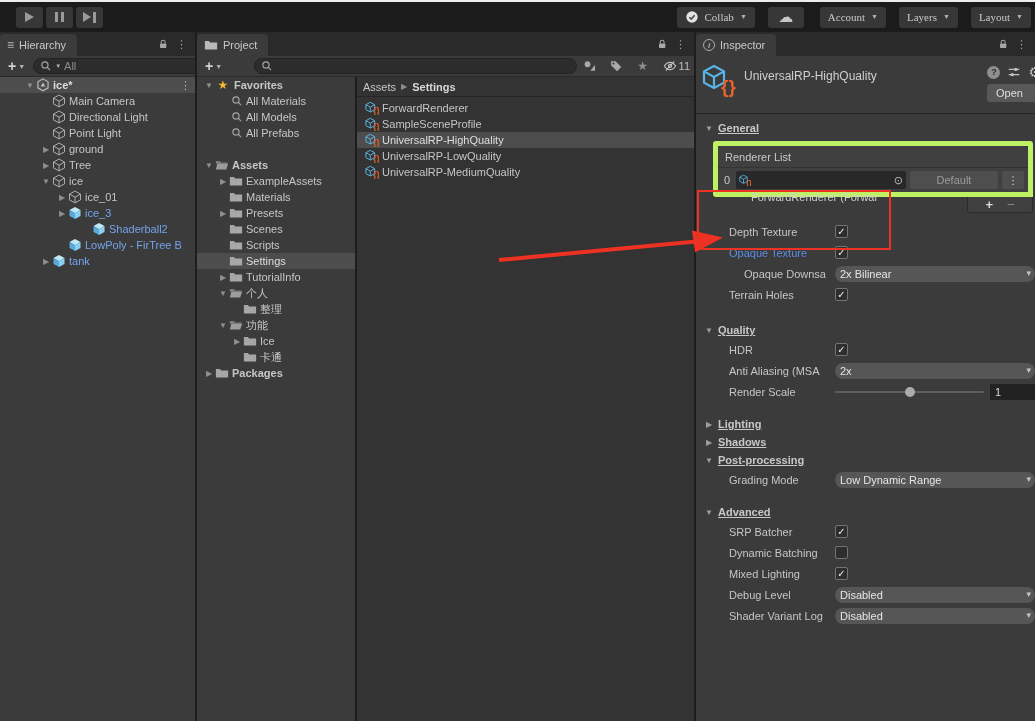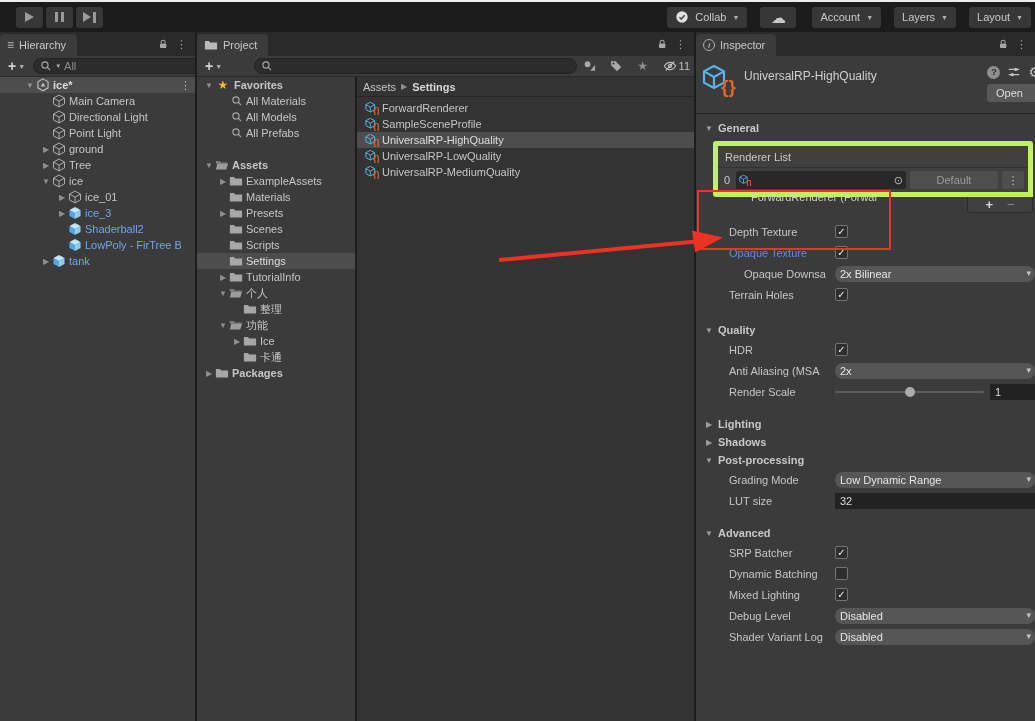--- a/index.html
+++ b/index.html
@@ -3,21 +3,21 @@
 <meta charset="utf-8">
 <style>
   * { margin:0; padding:0; box-sizing:border-box; }
   html,body { background:#1b1b1b; }
   #app {
     position:relative; width:1035px; height:721px; overflow:hidden;
     font-family:"Liberation Sans", sans-serif; font-size:11px; color:#c6c6c6;
     background:#1b1b1b; border-top:2px solid #ececec;
   }
   
-  #topbar { position:absolute; left:0; top:0; width:1035px; height:30px; background:#1b1b1b; display:flex; align-items:center; }
+  #topbar { position:absolute; left:0; top:0; width:1035px; height:30px; background:#1b1b1b; display:flex; align-items:center;font-family:Liberation Serif, serif; }
   .tbtn { height:21px; background:#373737; border-radius:3px; display:flex; align-items:center; justify-content:center; color:#bdbdbd; margin-right:3px; }
   .playbtn { width:27px; }
   .play-tri { width:0; height:0; border-left:9px solid #9a9a9a; border-top:5.5px solid transparent; border-bottom:5.5px solid transparent; }
   .pbar { width:3px; height:10px; background:#9a9a9a; margin:0 1.5px; }
   .step-bar { width:2.5px; height:11px; background:#9a9a9a; margin-left:2px; }
   #topbar-right { margin-left:auto; display:flex; align-items:center; margin-right:4px; }
   .ddbtn { padding:0 8px; height:21px; background:#373737; border-radius:3px; display:flex; align-items:center; gap:6px; color:#c9c9c9; margin-left:13px; }
   .caret { font-size:7px; color:#b0b0b0; }
   .cloudbtn { width:36px; margin-left:13px; }
   .cloud-glyph { font-size:15px; color:#c6c6c6; line-height:1; }
@@ -76,21 +76,21 @@
   #insp-title { margin:6px 0 0 10px; font-size:12px; color:#cfcfcf; }
   #insp-header-icons { position:absolute; right:-6px; top:8px; display:flex; align-items:center; gap:7px; color:#c2c2c2; }
   .gear-glyph { font-size:14px; color:#c2c2c2; }
   .help-badge { width:13px; height:13px; background:#8f8f8f; color:#2b2b2b; border-radius:50%; font-size:9px; font-weight:bold; display:flex; align-items:center; justify-content:center; }
   #open-row { position:absolute; right:-10px; top:28px; }
   #open-btn { width:58px; height:18px; background:#585858; border-radius:3px; color:#dedede; display:flex; align-items:center; padding-left:9px; }
   .hsep { height:1px; background:#262626; flex:none; margin-top:3px; }
   #insp-scroll { flex:1; overflow:hidden; padding-top:5px; }
   .foldrow { height:18px; display:flex; align-items:center; padding-left:8px; gap:4px; }
   .foldrow .arr { font-size:8px; color:#9e9e9e; width:10px; text-align:center; }
-  .foldrow .lbl { font-weight:bold; color:#c8c8c8; }
+  .foldrow .lbl { font-weight:bold; color:#c8c8c8;text-decoration:underline; }
   .irow { height:21px; display:flex; align-items:center; padding-left:33px; }
   .irow .ilabel { width:106px; flex:none; overflow:hidden; white-space:nowrap; }
   .irow.sub { padding-left:48px; }
   .irow.sub .ilabel { width:91px; }
   .ival { flex:1; display:flex; align-items:center; min-width:0; }
   .checkbox { width:13px; height:13px; background:#2e2e2e; border:1px solid #747474; border-radius:2px; display:flex; align-items:center; justify-content:center; color:#ececec; font-size:10px; }
   .checkbox.on::after { content:"✓"; }
   .dropdown { flex:1; height:16px; background:#565656; border-radius:8px; display:flex; align-items:center; padding:0 16px 0 5px; color:#e6e6e6; position:relative; white-space:nowrap; overflow:hidden; }
   .dropdown::after { content:"▾"; position:absolute; right:4px; top:2px; font-size:9px; color:#c4c4c4; }
   .darkfield { flex:1; height:16px; background:#222222; border:none; outline:none; color:#dcdcdc; padding-left:5px; font-size:11px; font-family:inherit; }
@@ -302,21 +302,21 @@
           </svg>
           <span class="lbl">ice_01</span>
         </div>
       <div class="trow" style="padding-left:56px">
           <span class="arr">▶</span>
           <svg class="ic14" viewBox="0 0 16 16">
             <use href="#sym-pcube"></use>
           </svg>
           <span class="lbl blue">ice_3</span>
         </div>
-      <div class="trow" style="padding-left:68px">
+      <div class="trow" style="padding-left:92px">
           <svg class="ic14" viewBox="0 0 16 16">
             <use href="#sym-pcube"></use>
           </svg>
           <span class="lbl blue">Shaderball2</span>
         </div>
       <div class="trow" style="padding-left:68px">
           <svg class="ic14" viewBox="0 0 16 16">
             <use href="#sym-pcube"></use>
           </svg>
           <span class="lbl blue">LowPoly - FirTree B</span>
@@ -675,26 +675,20 @@
         <span class="lbl">Post-processing</span>
       </div>
       <div class="irow">
         <span class="ilabel">Grading Mode</span>
         <div class="ival">
             <div class="dropdown">
               <span>Low Dynamic Range</span>
             </div>
           </div>
       </div>
-      <div class="irow">
-        <span class="ilabel">LUT size</span>
-        <div class="ival">
-            <input class="darkfield" value="32" style="">
-          </div>
-      </div>
 
       <div class="gap13"></div>
       <div class="foldrow">
         <span class="arr">▼</span>
         <span class="lbl">Advanced</span>
       </div>
       <div class="irow">
         <span class="ilabel">SRP Batcher</span>
         <div class="ival">
             <div class="checkbox on"></div>

